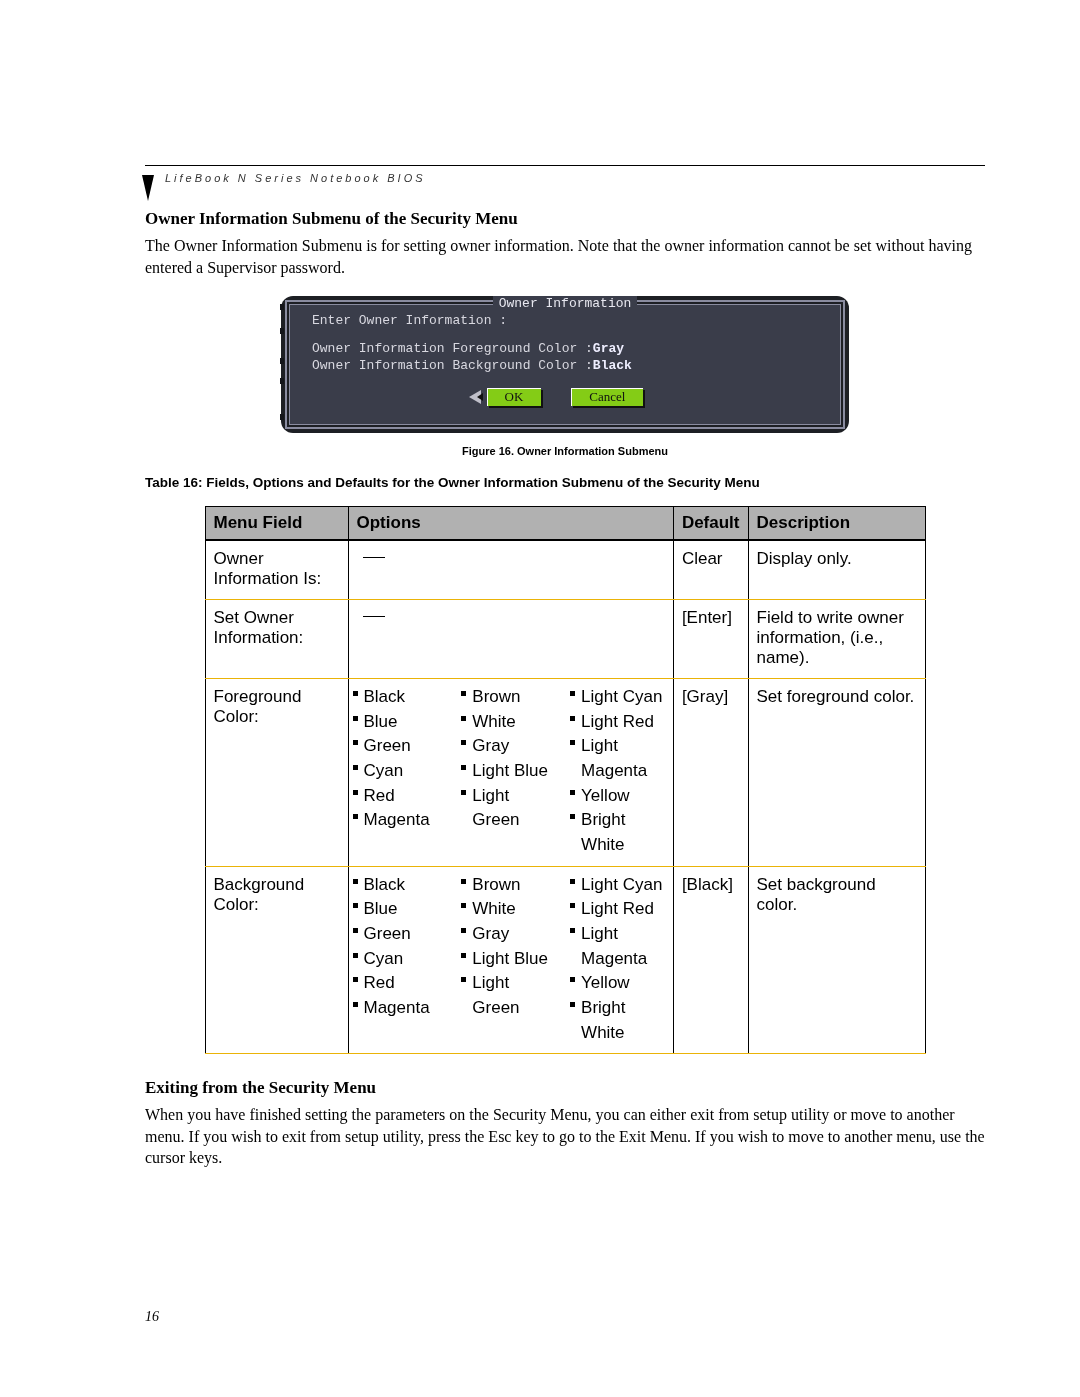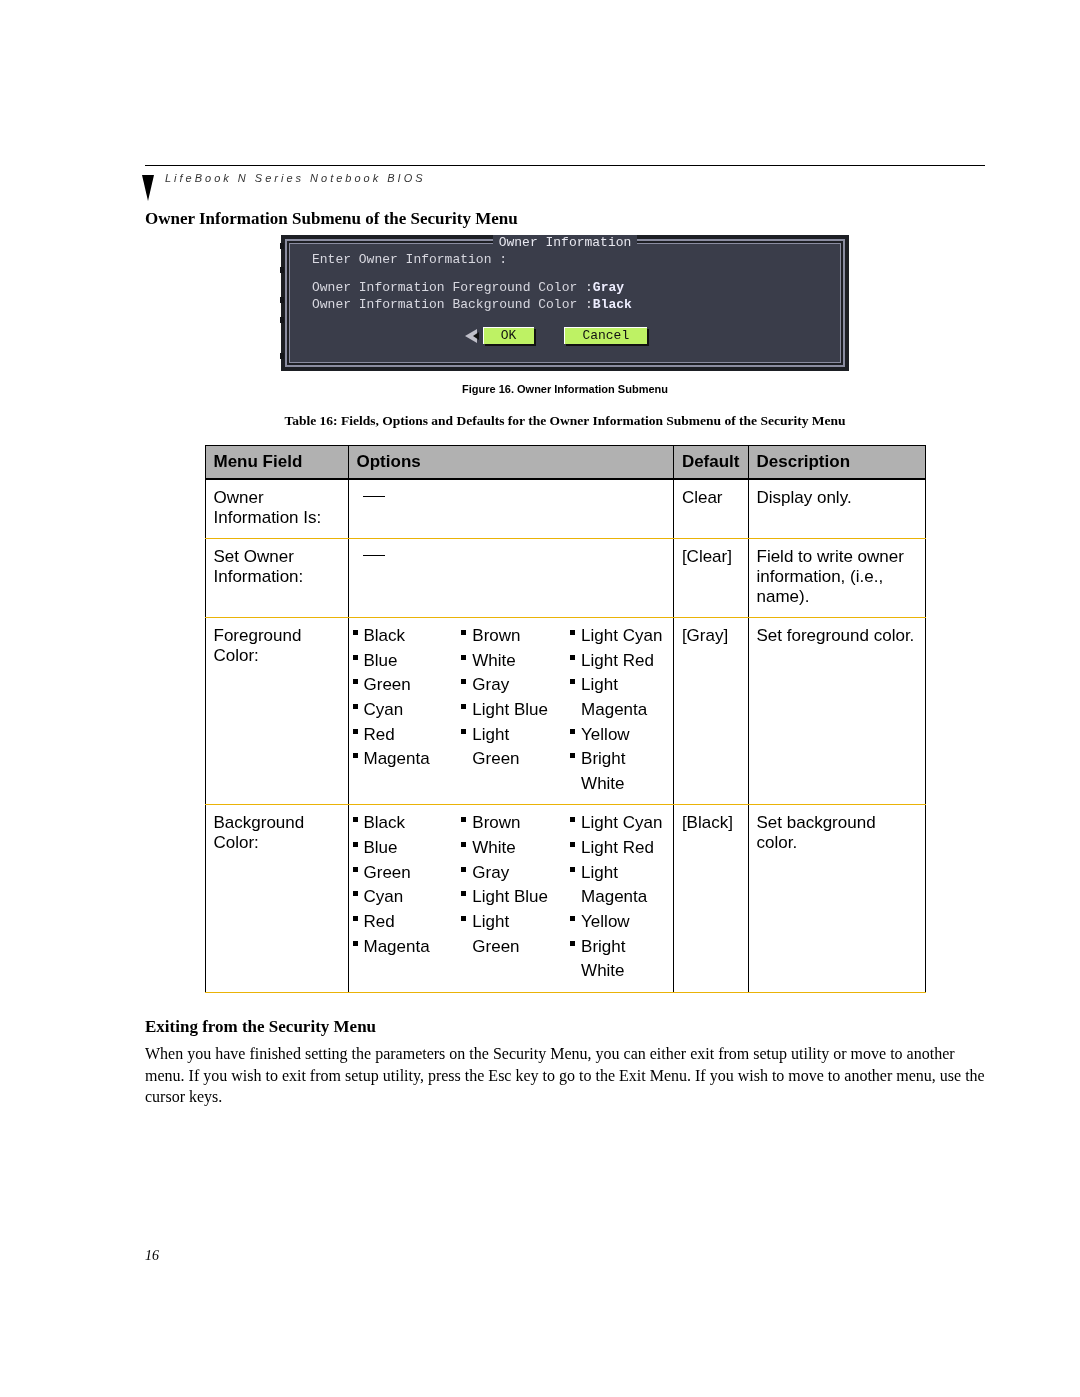--- a/index.html
+++ b/index.html
@@ -50,20 +50,21 @@
     margin: 4px 0 18px 0;
   }
 
   
   .bios-outer {
     width: 560px;
     margin: 6px auto 12px auto;
     background: #1d1f24;
     padding: 4px;
     position: relative;
+    border-radius: 12px;
   }
   .bios-tick {
     position:absolute;
     left:-1px;
     width:4px;
     height:6px;
     background:#14151a;
   }
   .bios-border {
     border: 2px solid #8a8ca0;
@@ -99,23 +100,23 @@
     padding: 1px 22px;
   }
   .bios-row .val { font-weight: bold; color: #eef; }
   .bios-buttons {
     display:flex;
     justify-content:center;
     gap: 30px;
     margin-top: 14px;
   }
   .bios-btn {
-    background: #bef264;
+    background: #84cc16;
     color: #111;
-    font-family: Liberation Mono, monospace;
+    font-family: Liberation Serif, serif;
     font-size: 13px;
     padding: 1px 18px;
     box-shadow: 2px 2px 0 #111, inset 1px 1px 0 #fff;
     position: relative;
   }
   .bios-btn.selected::before {
     content: "";
     position: absolute;
     left: -18px; top: 2px;
     border-top: 7px solid transparent;
@@ -132,24 +133,23 @@
   }
 
   .figcap {
     font-family: Arial, Helvetica, sans-serif;
     font-size: 11px;
     font-weight: bold;
     text-align:center;
     margin: 10px 0 18px 0;
   }
   .tabcap {
-    font-family: Liberation Serif, serif;
+    font-family: Liberation Sans, sans-serif;
     font-size: 13.5px;
     font-weight: bold;
-    text-align:center;
     margin: 4px 0 12px 0;
   }
 
   table.fields {
     border-collapse: collapse;
     width: 721px;
     margin: 16px auto;
     font-family: Arial, Helvetica, sans-serif;
     font-size: 17px;
   }
@@ -206,20 +206,21 @@
     <div class="header-line"></div>
     <div class="header-text">LifeBook N Series Notebook BIOS</div>
     <div class="header-marker">
       <svg width="18" height="28">
           <path d="M2 0 L14 0 L8 26 Z" fill="#000"></path>
         </svg>
     </div>
   </div>
 
   <h2 class="section">Owner Information Submenu of the Security Menu</h2>
+  <p class="body">The Owner Information Submenu is for setting owner information. Note that the owner information cannot be set without having entered a Supervisor password.</p>
 
   <div class="bios-outer">
     <div class="bios-tick" style="top:8px"></div>
     <div class="bios-tick" style="top:32px"></div>
     <div class="bios-tick" style="top:62px"></div>
     <div class="bios-tick" style="top:82px"></div>
     <div class="bios-tick" style="top:118px"></div>
     <div class="bios-border">
         <div class="bios-inner">
       <div class="bios-title-row"><span class="bios-title">Owner Information</span></div>
@@ -261,21 +262,21 @@
     <tbody id="tbody">
         <tr>
           <td>Owner Information Is:</td>
           <td class="opts" style="padding-left: 14px;"><span class="dash"></span></td>
           <td>Clear</td>
           <td>Display only.</td>
         </tr>
         <tr>
           <td>Set Owner Information:</td>
           <td class="opts" style="padding-left: 14px;"><span class="dash"></span></td>
-          <td>[Clear]</td>
+          <td>[Enter]</td>
           <td>Field to write owner information, (i.e., name).</td>
         </tr>
         <tr>
           <td>Foreground Color:</td>
           <td class="opts">
             <div class="opt-cols">
               <div class="opt-col">
                 <div class="opt-item">
                   <span class="sq"></span>
                   <span>Black</span>

